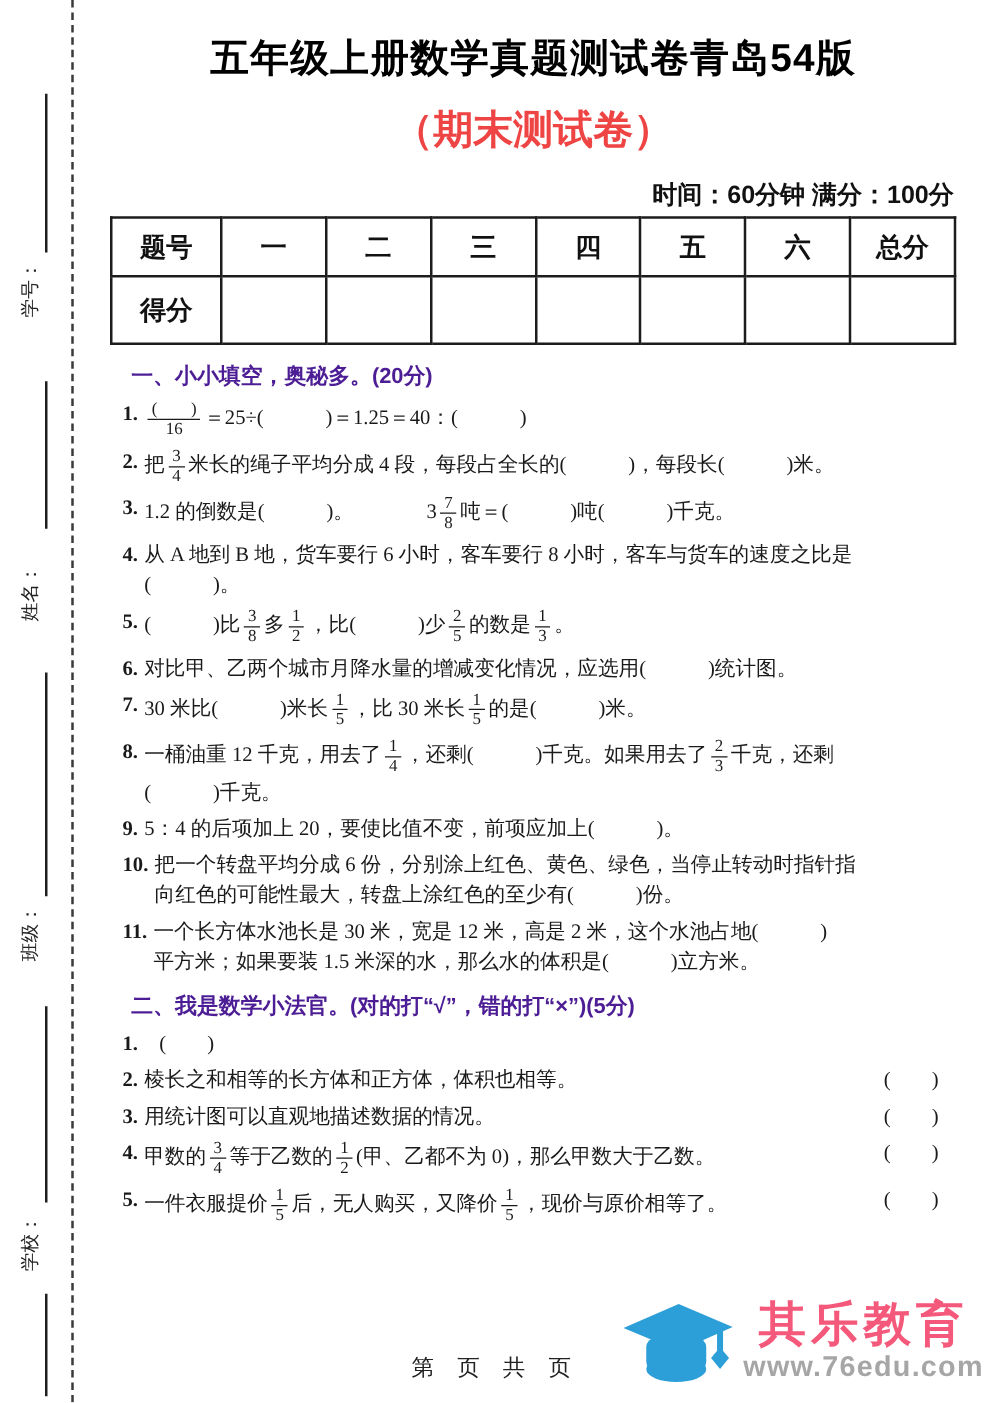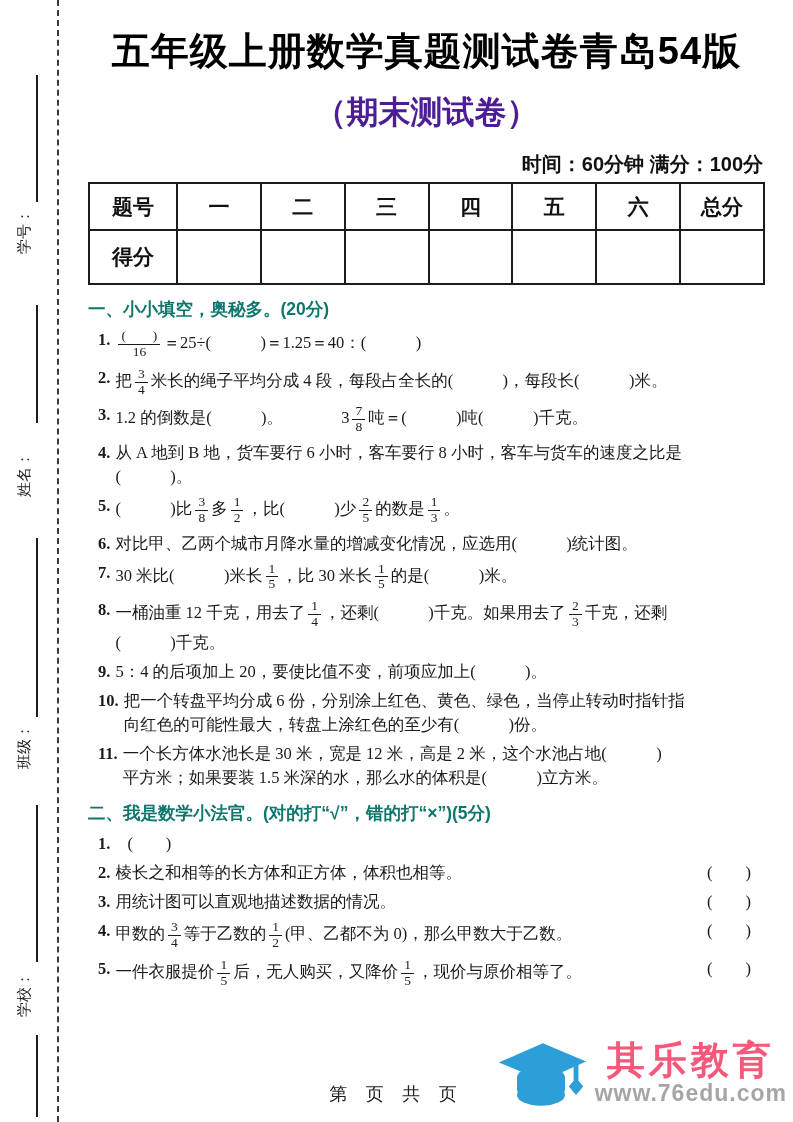--- a/index.html
+++ b/index.html
@@ -12,34 +12,34 @@
   .wl2{top:305px;height:118px;}
   .wl3{top:538px;height:179px;}
   .wl4{top:805px;height:157px;}
   .wl5{top:1035px;height:82px;}
   .vlabel{position:absolute;left:-6px;width:60px;text-align:center;font-size:15px;
           transform:rotate(-90deg);white-space:nowrap;color:#222;}
   .vl1{top:222px;} .vl2{top:465px;} .vl3{top:737px;} .vl4{top:985px;}
   
   .content{position:absolute;left:88px;top:0;width:677px;}
   .title{margin:26px 0 0 0;text-align:center;font-family:"Liberation Sans",sans-serif;
-         font-weight:bold;font-size:38px;letter-spacing:1px;color:#000;}
+         font-weight:bold;font-size:31px;letter-spacing:1px;color:#000;}
   .subtitle{margin:14px 0 0 0;text-align:center;font-family:"Liberation Sans",sans-serif;
-            font-weight:bold;font-size:32px;color:#4c1d95;}
+            font-weight:bold;font-size:32px;color:#ef4444;}
   .exam-info{margin:16px 2px 4px 0;text-align:right;font-family:"Liberation Sans",sans-serif;
              font-weight:600;font-size:20px;color:#111;}
   table.score{border-collapse:collapse;width:677px;table-layout:fixed;}
   table.score th,table.score td{border:2px solid #1c1c1c;text-align:center;
       font-size:21px;font-weight:bold;font-family:"Liberation Serif",serif;color:#111;}
   table.score tr.r1 th{height:43px;margin-left:42px;}
   table.score tr.r2 th,table.score tr.r2 td{height:50px;}
   col.c0{width:88px;}
   
-  .sec-title{margin:12px 0 7px 0;font-family:"Liberation Sans",sans-serif;
-             font-weight:bold;font-size:17.5px;color:#0f766e;}
+  .sec-title{margin:12px 0 7px 17px;font-family:"Liberation Sans",sans-serif;
+             font-weight:bold;font-size:17.5px;color:#4c1d95;}
   .q{display:flex;align-items:flex-start;margin:0 0 5px 10px;font-size:16.5px;line-height:1.45;}
   .qnum{font-weight:bold;margin-right:5px;white-space:nowrap;}
   .qbody{flex:1;}
   .ans{white-space:nowrap;margin-left:12px;padding-right:14px;}
   .frac{display:inline-flex;flex-direction:column;vertical-align:middle;text-align:center;
         margin:1px 3px;line-height:1.1;font-size:13.5px;}
   .frac .fn{border-bottom:1.5px solid #1a1a1a;padding:0 3px;}
   .frac .fd{padding:0 3px;}
   .gap{display:inline-block;width:58px;}
   

